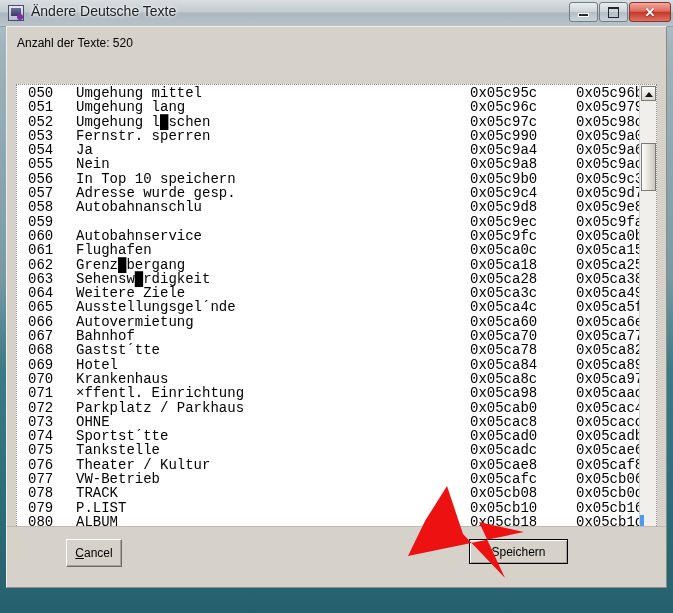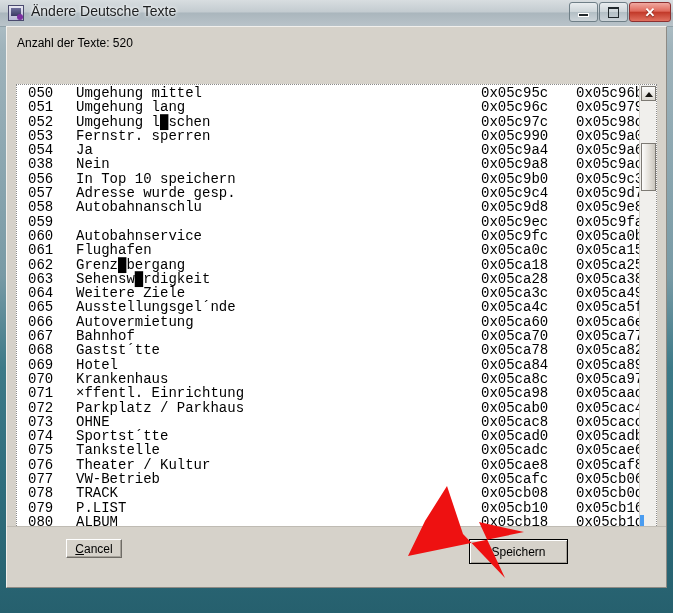--- a/index.html
+++ b/index.html
@@ -96,21 +96,21 @@
   .row{
     position:relative;height:14.3px;white-space:pre;color:#000;
   }
   .row.red .c-text{color:#000000;}
   .row.sel{background:#3399ff;}
   .row.sel .c-nr{color:#ffffff;}
   .row.sel .c-start,.row.sel .c-stop{color:#000;}
   .c{position:absolute;top:0;white-space:pre;}
   .c-nr{left:11px;}
   .c-text{left:59px;}
-  .c-start{left:464px;}
+  .c-start{left:453px;}
   .c-stop{left:559px;}
 
   
   .vscroll{
     position:absolute;right:0;top:0;width:17px;height:100%;
     background:#f0efec;border-left:1px solid #d7d4cd;box-sizing:border-box;
   }
   .sb-btn{
     position:absolute;left:1px;width:15px;height:15px;
     background:linear-gradient(to bottom,#fbfbfa,#dcd9d2);
@@ -139,21 +139,21 @@
     background:#d6d2ca;border-top:1px solid #bfbbb3;
   }
   .btn{
     position:absolute;box-sizing:border-box;
     background:#d6d2ca;font-size:12px;color:#000;
     display:flex;align-items:center;justify-content:center;
     border-left:1px solid #ffffff;border-top:1px solid #ffffff;
     border-right:1px solid #6f6c66;border-bottom:1px solid #6f6c66;
     box-shadow:inset -1px -1px 0 #a6a29a;
   }
-  .btn-cancel{left:59px;top:12px;width:56px;height:19px;}
+  .btn-cancel{left:59px;top:12px;width:56px;height:28px;}
   .btn-save{
     left:462px;top:12px;width:99px;height:25px;
     border:1px solid #000;box-shadow:inset 1px 1px 0 #fff,inset -1px -1px 0 #a6a29a;
   }
   .btn u{text-decoration:underline;}
 
   
   .arrow{position:absolute;left:0;top:0;width:673px;height:613px;pointer-events:none;}
 </style>
 </head>
@@ -192,21 +192,21 @@
       <span class="h-stop">Nein</span>
     </div>
 
     <div class="listbox">
       <div class="rows" id="rows">
           <div class="row"><span class="c c-nr">050</span><span class="c c-text">Umgehung mittel</span><span class="c c-start">0x05c95c</span><span class="c c-stop">0x05c96b</span></div>
           <div class="row"><span class="c c-nr">051</span><span class="c c-text">Umgehung lang</span><span class="c c-start">0x05c96c</span><span class="c c-stop">0x05c979</span></div>
           <div class="row"><span class="c c-nr">052</span><span class="c c-text">Umgehung l█schen</span><span class="c c-start">0x05c97c</span><span class="c c-stop">0x05c98c</span></div>
           <div class="row"><span class="c c-nr">053</span><span class="c c-text">Fernstr. sperren</span><span class="c c-start">0x05c990</span><span class="c c-stop">0x05c9a0</span></div>
           <div class="row"><span class="c c-nr">054</span><span class="c c-text">Ja</span><span class="c c-start">0x05c9a4</span><span class="c c-stop">0x05c9a6</span></div>
-          <div class="row"><span class="c c-nr">038</span><span class="c c-text">Nein</span><span class="c c-start">0x05c9a8</span><span class="c c-stop">0x05c9ac</span></div>
+          <div class="row"><span class="c c-nr">055</span><span class="c c-text">Nein</span><span class="c c-start">0x05c9a8</span><span class="c c-stop">0x05c9ac</span></div>
           <div class="row"><span class="c c-nr">056</span><span class="c c-text">In Top 10 speichern</span><span class="c c-start">0x05c9b0</span><span class="c c-stop">0x05c9c3</span></div>
           <div class="row"><span class="c c-nr">057</span><span class="c c-text">Adresse wurde gesp.</span><span class="c c-start">0x05c9c4</span><span class="c c-stop">0x05c9d7</span></div>
           <div class="row"><span class="c c-nr">058</span><span class="c c-text">Autobahnanschlu</span><span class="c c-start">0x05c9d8</span><span class="c c-stop">0x05c9e8</span></div>
           <div class="row"><span class="c c-nr">059</span><span class="c c-start">0x05c9ec</span><span class="c c-stop">0x05c9fa</span></div>
           <div class="row"><span class="c c-nr">060</span><span class="c c-text">Autobahnservice</span><span class="c c-start">0x05c9fc</span><span class="c c-stop">0x05ca0b</span></div>
           <div class="row"><span class="c c-nr">061</span><span class="c c-text">Flughafen</span><span class="c c-start">0x05ca0c</span><span class="c c-stop">0x05ca15</span></div>
           <div class="row"><span class="c c-nr">062</span><span class="c c-text">Grenz█bergang</span><span class="c c-start">0x05ca18</span><span class="c c-stop">0x05ca25</span></div>
           <div class="row"><span class="c c-nr">063</span><span class="c c-text">Sehensw█rdigkeit</span><span class="c c-start">0x05ca28</span><span class="c c-stop">0x05ca38</span></div>
           <div class="row"><span class="c c-nr">064</span><span class="c c-text">Weitere Ziele</span><span class="c c-start">0x05ca3c</span><span class="c c-stop">0x05ca49</span></div>
           <div class="row"><span class="c c-nr">065</span><span class="c c-text">Ausstellungsgel´nde</span><span class="c c-start">0x05ca4c</span><span class="c c-stop">0x05ca5f</span></div>

